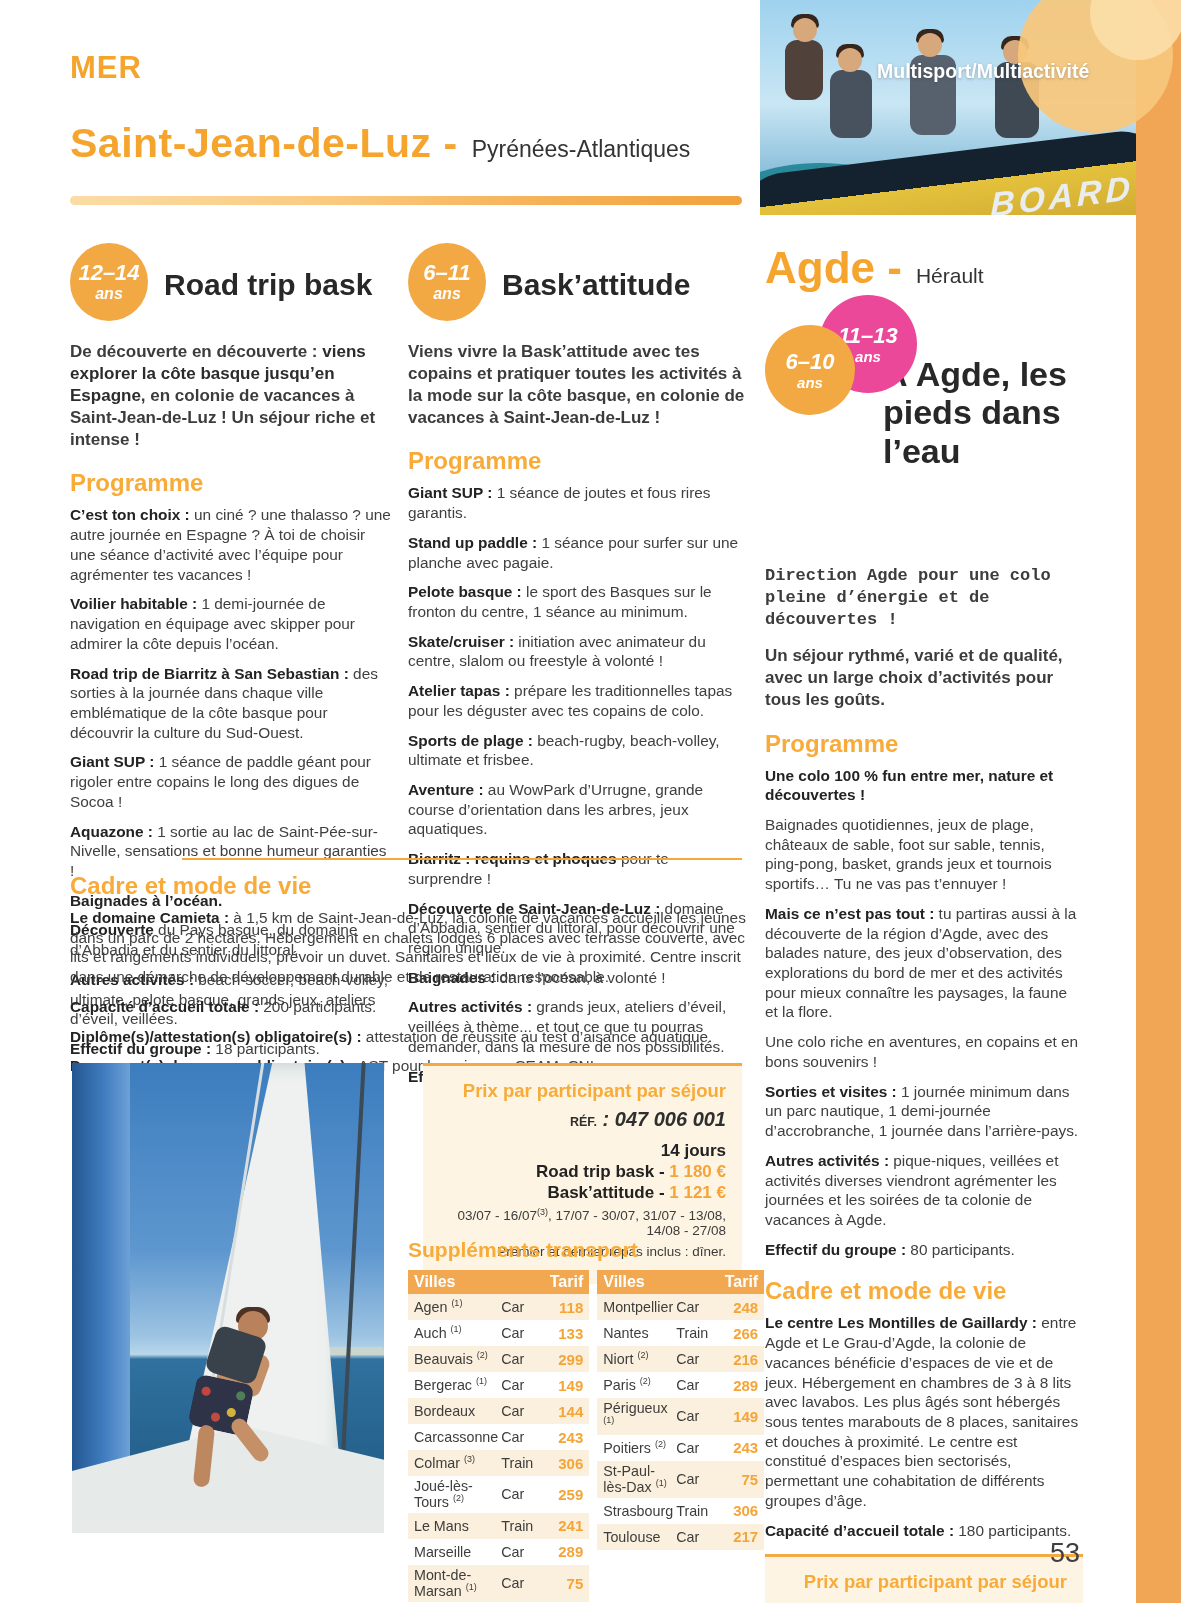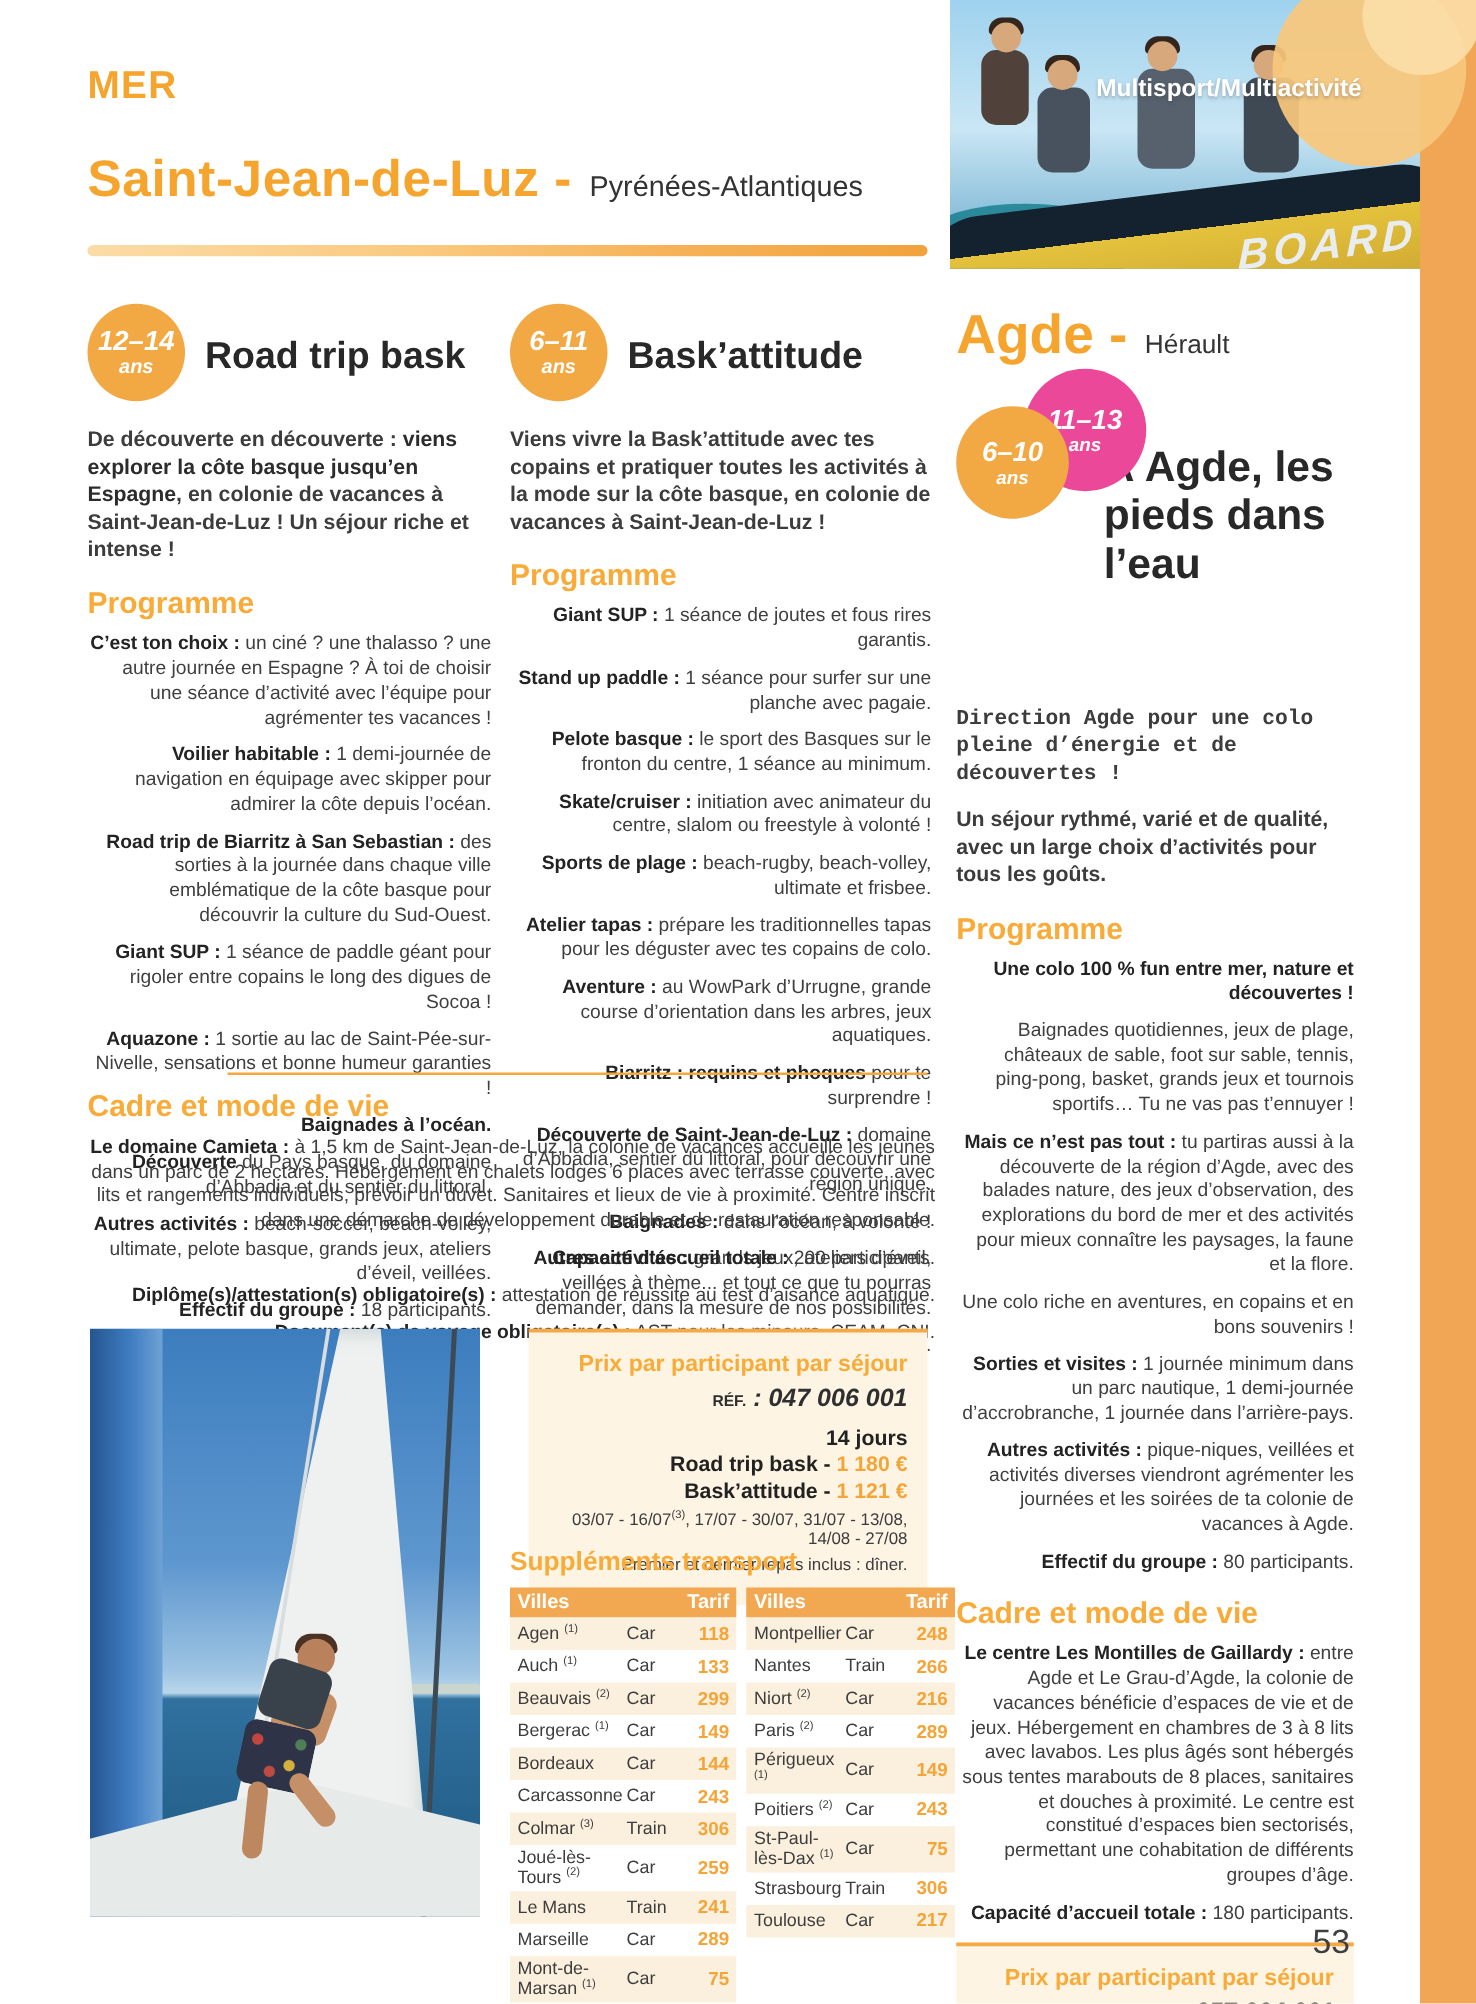--- a/index.html
+++ b/index.html
@@ -45,21 +45,21 @@
   .prog-head{display:flex;align-items:flex-start;}
   .age-badge{flex:0 0 auto;width:78px;height:78px;border-radius:50%;background:#f2a843;color:#fff;
              display:flex;flex-direction:column;align-items:center;justify-content:center;line-height:1;
              font-style:italic;font-weight:700;}
   .age-badge .range{font-size:22px;}
   .age-badge .unit{font-size:16px;margin-top:2px;}
   .prog-title{font-size:30px;font-weight:800;color:#282828;margin:26px 0 0 16px;line-height:1.05;}
   .intro{margin:20px 0 0;font-size:17px;line-height:1.3;font-weight:600;color:#3c3c3c;}
   .intro b{font-weight:800;color:#2c2c2c;}
   h3.orange{font-size:24px;font-weight:800;color:#f8ab38;margin:18px 0 8px;}
-  .item{margin:0 0 10px;font-size:15.4px;line-height:1.28;color:#3f3f3f;text-align:right;}
+  .item{margin:0 0 10px;font-size:15.4px;line-height:1.28;color:#3f3f3f;}
   .item b{font-weight:700;color:#232323;}
   
   .cadre{position:absolute;left:70px;top:858px;width:678px;}
   .cadre-divider{width:560px;margin-left:112px;border-top:2px solid #f6a73b;margin-bottom:12px;}
   .cadre .item{font-size:15.4px;}
   
   .price-box{background:#fdf4e3;border-top:3px solid #f5a843;padding:12px 16px 12px;box-sizing:border-box;text-align:right;}
   .pb1{position:absolute;left:423px;top:1063px;width:319px;}
   .pb-title{font-size:18.5px;font-weight:800;color:#f8ab38;margin:2px 0 6px;}
   .pb-ref{margin:0 0 10px;color:#2f2f2f;}
@@ -201,22 +201,22 @@
       </div>
       <div class="prog-title">Bask’attitude</div>
     </div>
     <p class="intro">Viens vivre la Bask’attitude avec tes copains et pratiquer toutes les activités à la mode sur la côte basque, en colonie de vacances à Saint-Jean-de-Luz !</p>
     <h3 class="orange">Programme</h3>
     <div>
         <p class="item"><b>Giant SUP :</b><span> 1 séance de joutes et fous rires garantis.</span></p>
         <p class="item"><b>Stand up paddle :</b><span> 1 séance pour surfer sur une planche avec pagaie.</span></p>
         <p class="item"><b>Pelote basque :</b><span> le sport des Basques sur le fronton du centre, 1 séance au minimum.</span></p>
         <p class="item"><b>Skate/cruiser :</b><span> initiation avec animateur du centre, slalom ou freestyle à volonté !</span></p>
+        <p class="item"><b>Atelier tapas :</b><span> prépare les traditionnelles tapas pour les déguster avec tes copains de colo.</span></p>
         <p class="item"><b>Sports de plage :</b><span> beach-rugby, beach-volley, ultimate et frisbee.</span></p>
-        <p class="item"><b>Atelier tapas :</b><span> prépare les traditionnelles tapas pour les déguster avec tes copains de colo.</span></p>
         <p class="item"><b>Aventure :</b><span> au WowPark d’Urrugne, grande course d’orientation dans les arbres, jeux aquatiques.</span></p>
         <p class="item"><b>Biarritz : requins et phoques</b><span> pour te surprendre !</span></p>
         <p class="item"><b>Découverte de Saint-Jean-de-Luz :</b><span> domaine d’Abbadia, sentier du littoral, pour découvrir une région unique.</span></p>
         <p class="item"><b>Baignades :</b><span> dans l’océan, à volonté !</span></p>
         <p class="item"><b>Autres activités :</b><span> grands jeux, ateliers d’éveil, veillées à thème... et tout ce que tu pourras demander, dans la mesure de nos possibilités.</span></p>
         <p class="item"><b>Effectif du groupe :</b><span> 24 participants.</span></p>
       </div>
   </div>
 
   <div class="cadre">

